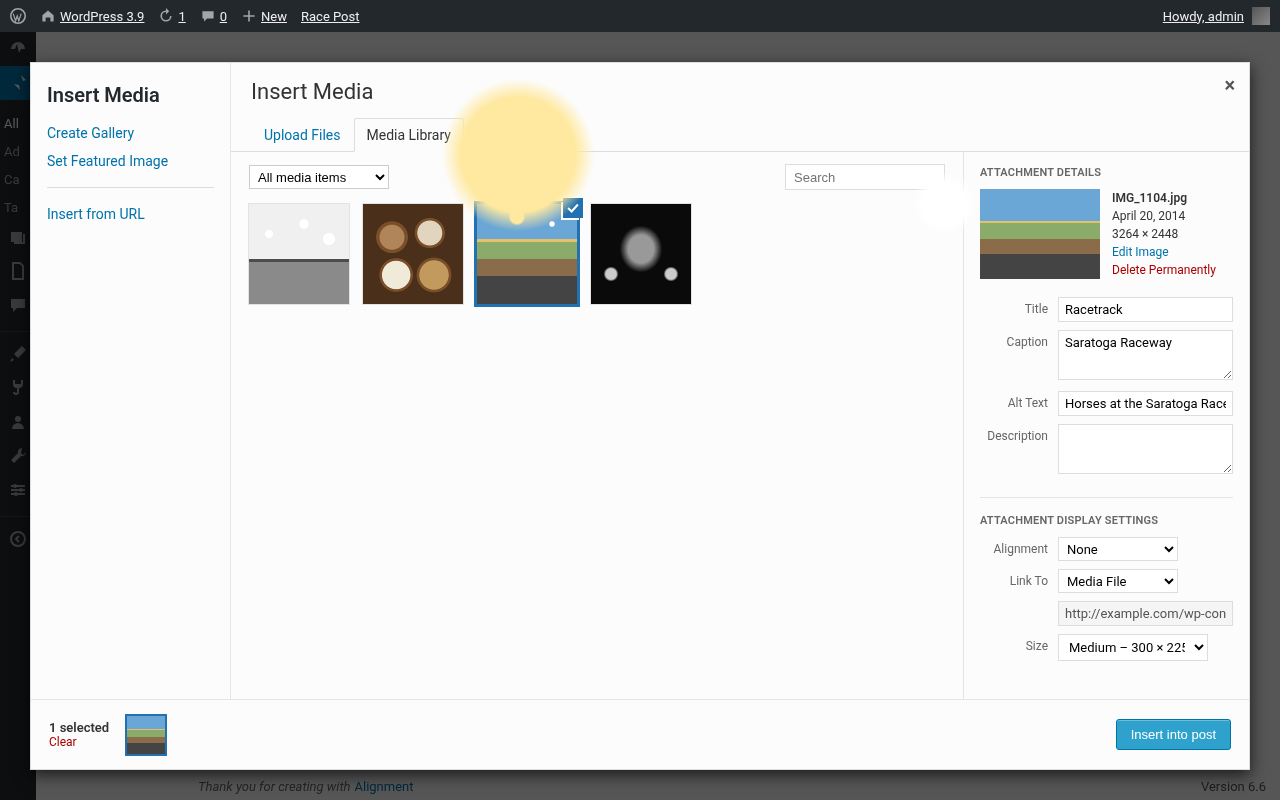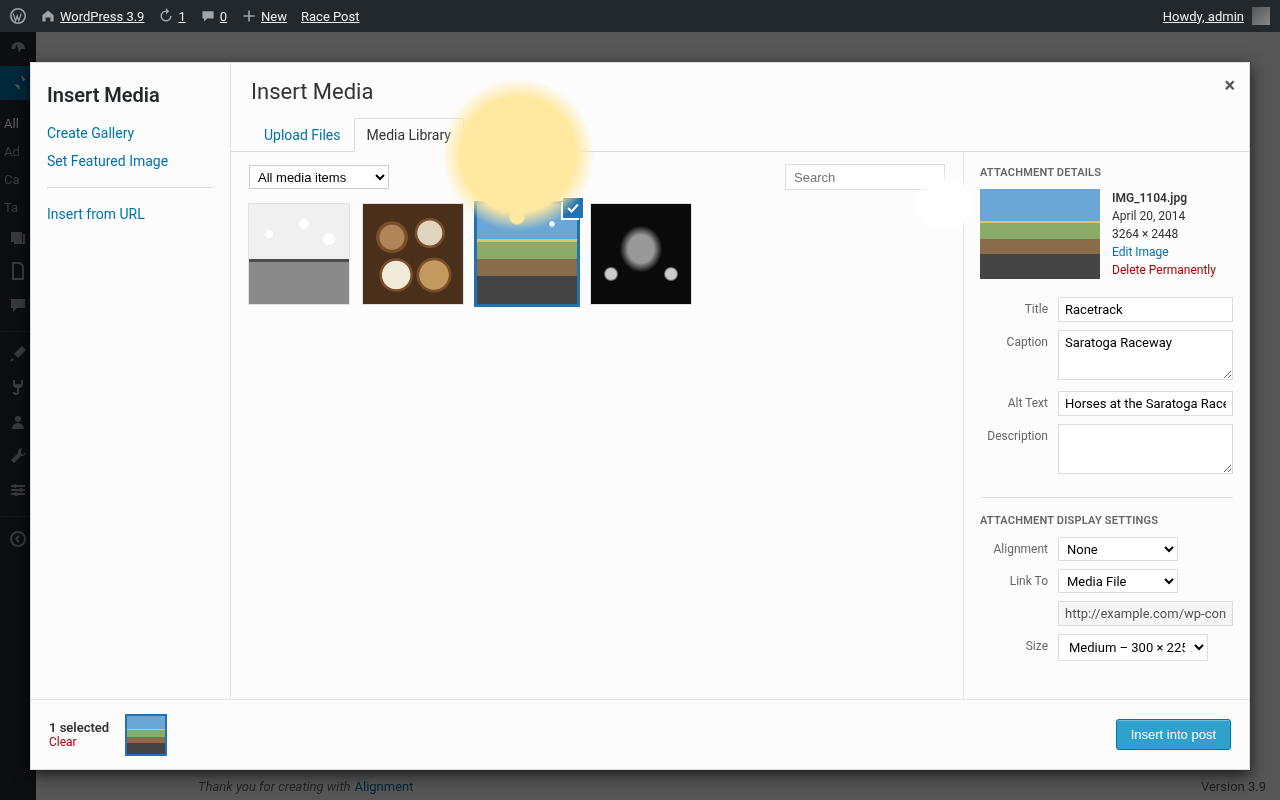--- a/index.html
+++ b/index.html
@@ -200,21 +200,21 @@
       <svg viewBox="0 0 20 20">
         <circle cx="10" cy="10" r="7" fill="none" stroke="#a0a5aa" stroke-width="2"></circle>
         <path d="M11 7l-3 3 3 3" fill="none" stroke="#a0a5aa" stroke-width="2"></path>
       </svg>
     </div>
 </div>
 
 <div class="page-footer-peek">
   <span style="font-style:italic;color:#666;">Thank you for creating with</span>
   <span>Alignment</span>
-  <span class="ver">Version 3.9</span>
+  <span class="ver">Version 6.6</span>
 </div>
 
 <div class="overlay">
   <div class="media-modal">
     <span class="close-btn">×</span>
 
     <div class="mm-sidebar">
       <h1>Insert Media</h1>
       <div class="mm-link">Create Gallery</div>
       <div class="mm-link">Set Featured Image</div>

